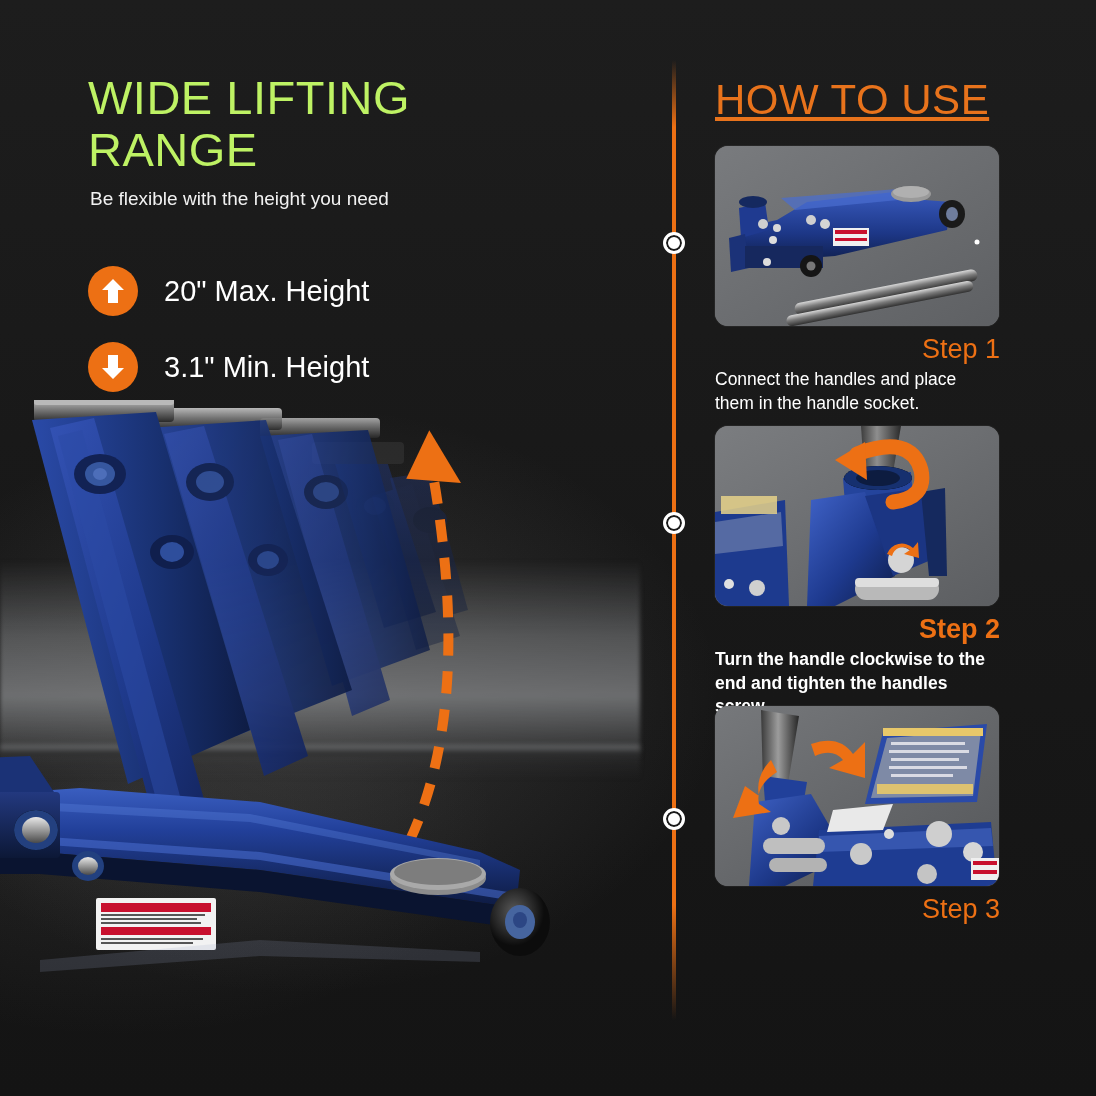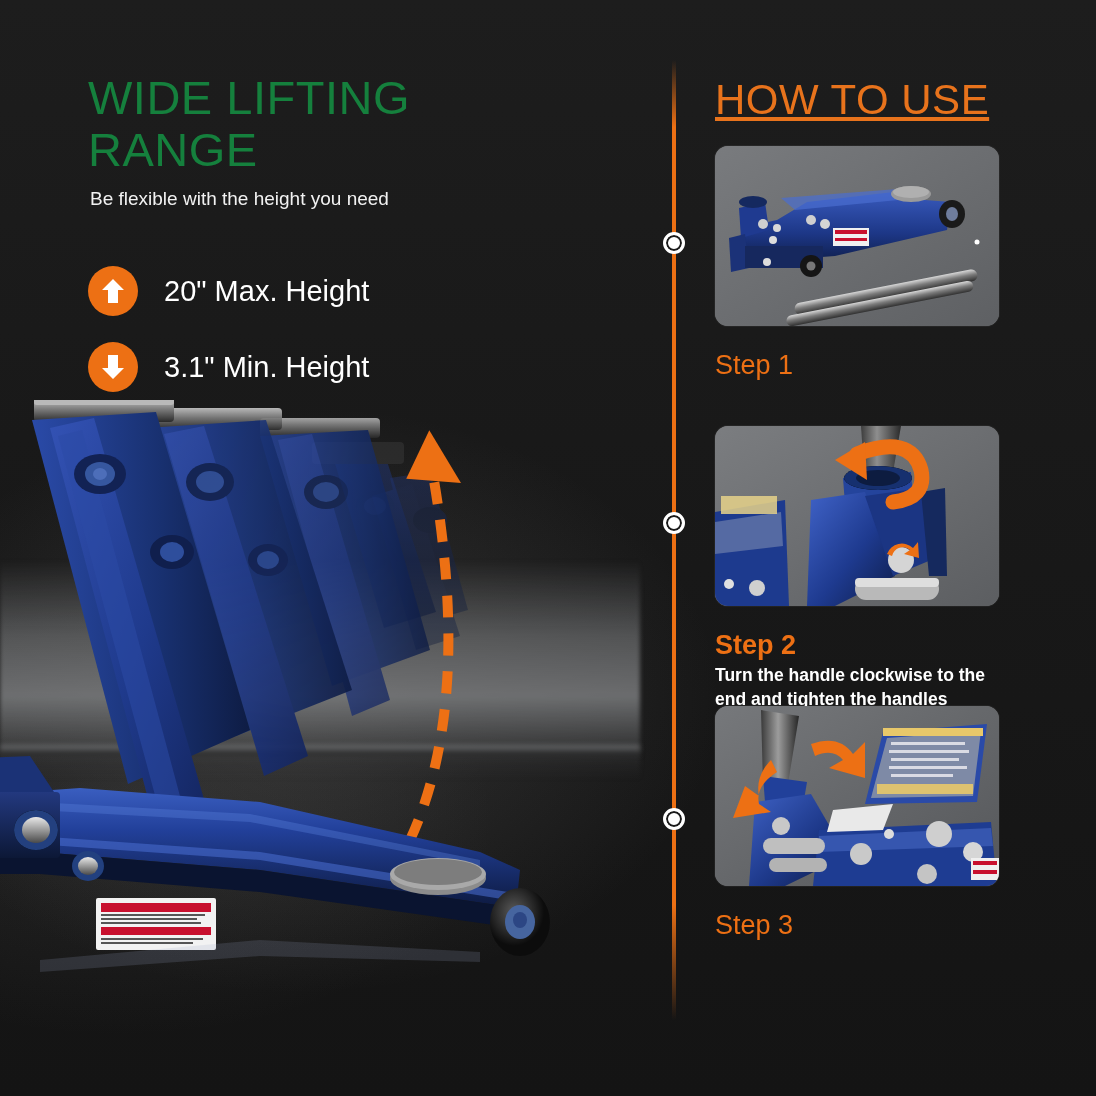--- a/index.html
+++ b/index.html
@@ -30,21 +30,21 @@
     position:absolute; left:0; top:745px; width:640px; height:10px;
     background:linear-gradient(180deg, rgba(160,162,165,.55), rgba(25,25,25,.9));
     filter:blur(2.5px);
   }
 
   
   .left-col { position:absolute; left:0; top:0; width:660px; height:1096px; }
 
   .headline {
     position:absolute; left:88px; top:72px; width:470px;
-    color:#15803d; font-size:47px; line-height:1.1; font-weight:400;
+    color:#bef264; font-size:47px; line-height:1.1; font-weight:400;
     letter-spacing:.5px;
   }
   .subhead {
     position:absolute; left:90px; top:188px; width:480px;
     color:#f2f2f2; font-size:19px; font-weight:400;
   }
 
   .spec-list { position:absolute; left:88px; top:266px; }
   .spec-row { display:flex; align-items:center; margin-bottom:26px; }
   .spec-badge {
@@ -80,21 +80,21 @@
     color:#E8731C; font-size:42px; letter-spacing:.5px;text-decoration:underline;
   }
 
   .step { position:absolute; left:15px; width:285px; }
   .step-card {
     width:284px; height:180px; border-radius:13px; overflow:hidden;
     background:#6e7073; position:relative;
     box-shadow:0 0 0 1px rgba(255,255,255,.05);
   }
   .step-card svg { display:block; width:100%; height:100%; }
-  .step-label { color:#ED7014; font-size:27px; margin-top:24px; }
+  .step-label { color:#ED7014; font-size:27px; margin-top:8px;text-align:right; }
   .step-desc { color:#ffffff; font-size:17.5px; line-height:1.35; margin-top:3px; }
 </style>
 </head>
 <body>
 
 <div id="stage">
   <div class="bg-sheen"></div>
   <div class="floor-band"></div>
   <div class="floor-edge"></div>
 
@@ -353,20 +353,21 @@
           <ellipse cx="237" cy="68" rx="6" ry="7" fill="#6f7d9c"></ellipse>
 
           <g>
             <rect x="78" y="140" width="186" height="12" rx="6" fill="url(#s1bar)" transform="rotate(-11 171 146)"></rect>
             <rect x="70" y="152" width="190" height="11" rx="5.5" fill="url(#s1bar)" transform="rotate(-11 165 158)"></rect>
             <circle cx="262" cy="96" r="2.5" fill="#fff"></circle>
           </g>
         </svg>
       </div>
       <div class="step-label">Step 1</div>
+      <div class="step-desc">Connect the handles and place them in the handle socket.</div>
     </div>
 
     <div class="step" style="top:426px;font-weight:bold;">
       <div class="step-card">
         <svg viewBox="0 0 284 180" preserveAspectRatio="none">
           <defs>
             <linearGradient id="s2bg" x1="0" y1="0" x2="1" y2="1">
               <stop offset="0%" stop-color="#7b7d80"></stop>
                 <stop offset="100%" stop-color="#5c5e61"></stop>
             </linearGradient>

